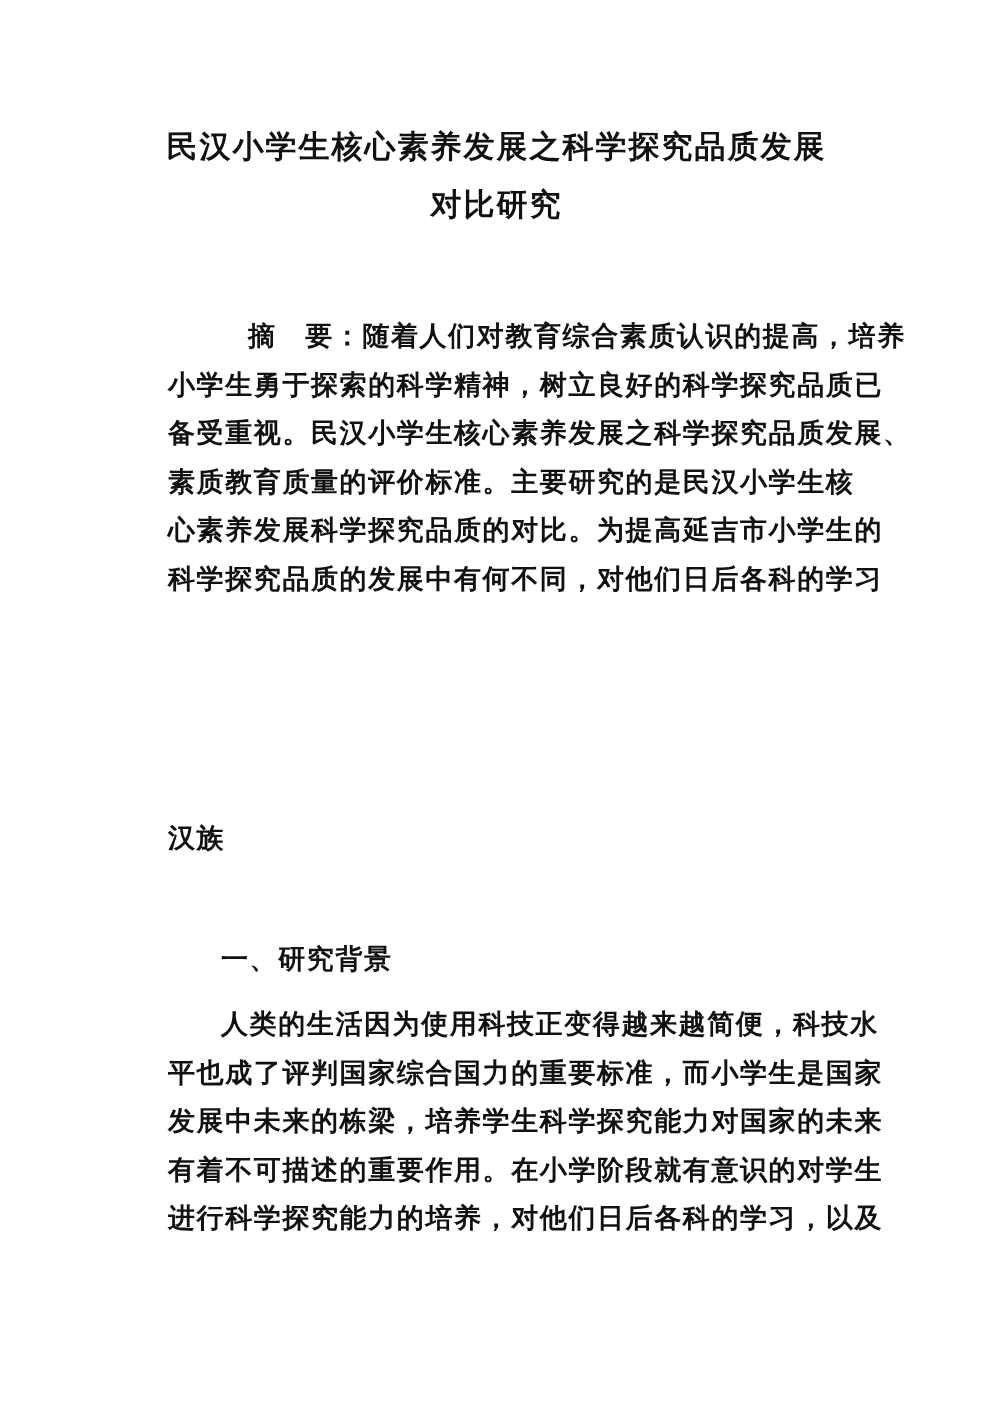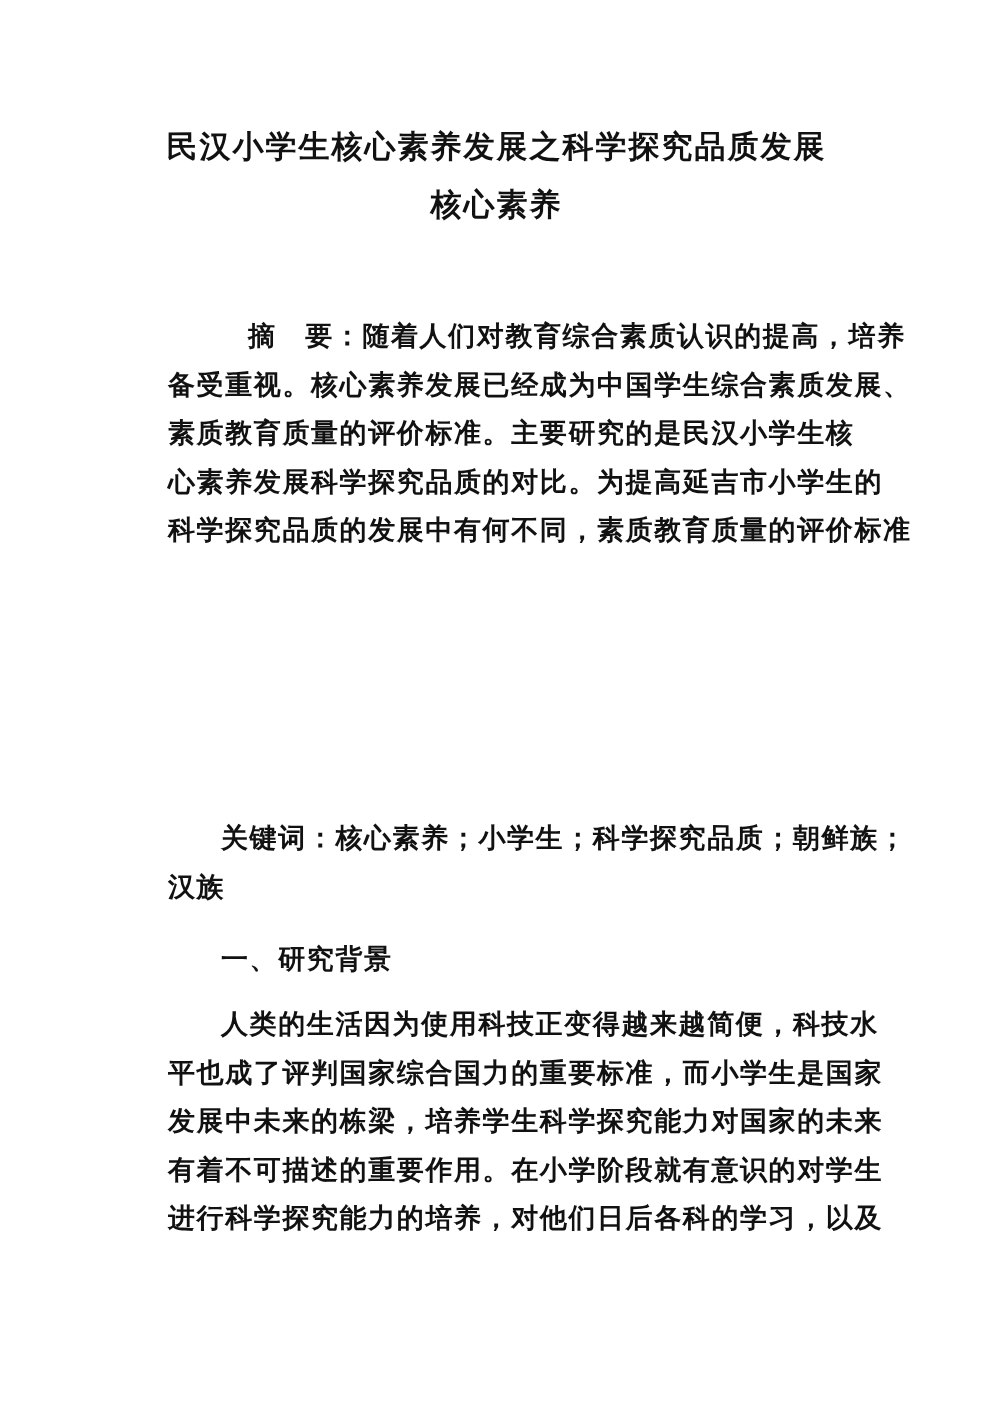--- a/index.html
+++ b/index.html
@@ -54,33 +54,33 @@
     #section-heading { top: 935px; }
     #body-para { top: 1000px; }
   </style>
 </head>
 <body>
 
 <div class="page">
 
   <div class="title">
     <span class="line">民汉小学生核心素养发展之科学探究品质发展</span>
-    <span class="line">核心素养</span>
+    <span class="line">对比研究</span>
   </div>
 
   <div class="block" id="abstract">
     <span class="line indent" style="padding-left:80px">摘　要：随着人们对教育综合素质认识的提高，培养</span>
-    <span class="line">备受重视。核心素养发展已经成为中国学生综合素质发展、</span>
+    <span class="line">小学生勇于探索的科学精神，树立良好的科学探究品质已</span>
+    <span class="line">备受重视。民汉小学生核心素养发展之科学探究品质发展、</span>
     <span class="line">素质教育质量的评价标准。主要研究的是民汉小学生核</span>
     <span class="line">心素养发展科学探究品质的对比。为提高延吉市小学生的</span>
-    <span class="line">科学探究品质的发展中有何不同，素质教育质量的评价标准</span>
+    <span class="line">科学探究品质的发展中有何不同，对他们日后各科的学习</span>
   </div>
 
   <div class="block" id="keywords">
-    <span class="line indent">关键词：核心素养；小学生；科学探究品质；朝鲜族；</span>
     <span class="line">汉族</span>
   </div>
 
   <div class="block" id="body-para">
     <span class="line indent">人类的生活因为使用科技正变得越来越简便，科技水</span>
     <span class="line">平也成了评判国家综合国力的重要标准，而小学生是国家</span>
     <span class="line">发展中未来的栋梁，培养学生科学探究能力对国家的未来</span>
     <span class="line">有着不可描述的重要作用。在小学阶段就有意识的对学生</span>
     <span class="line">进行科学探究能力的培养，对他们日后各科的学习，以及</span>
   </div>

